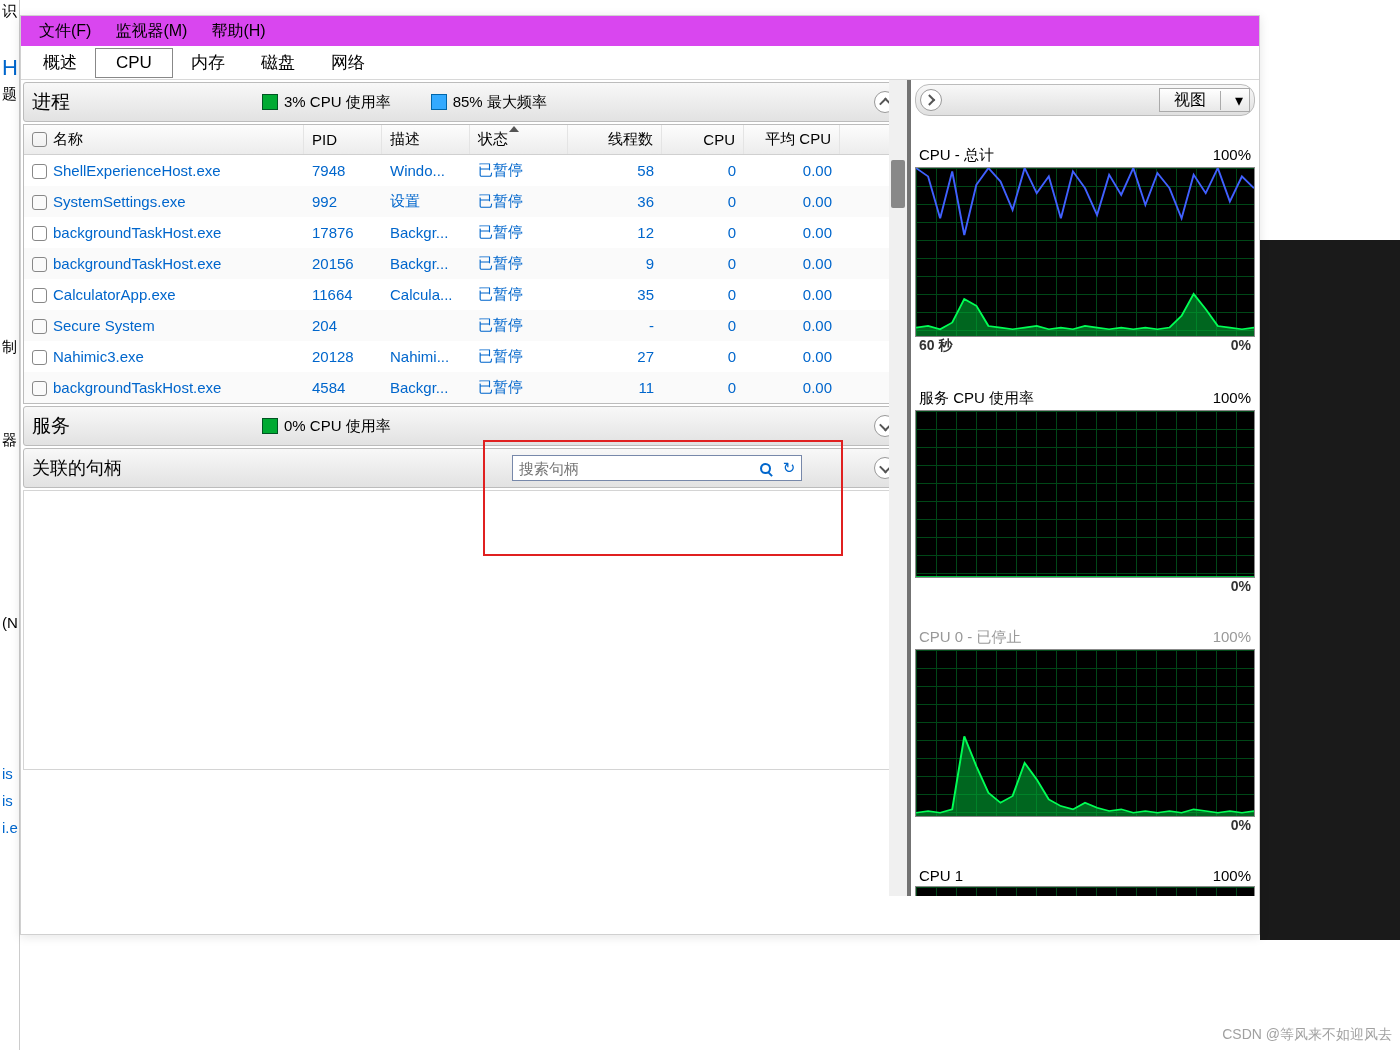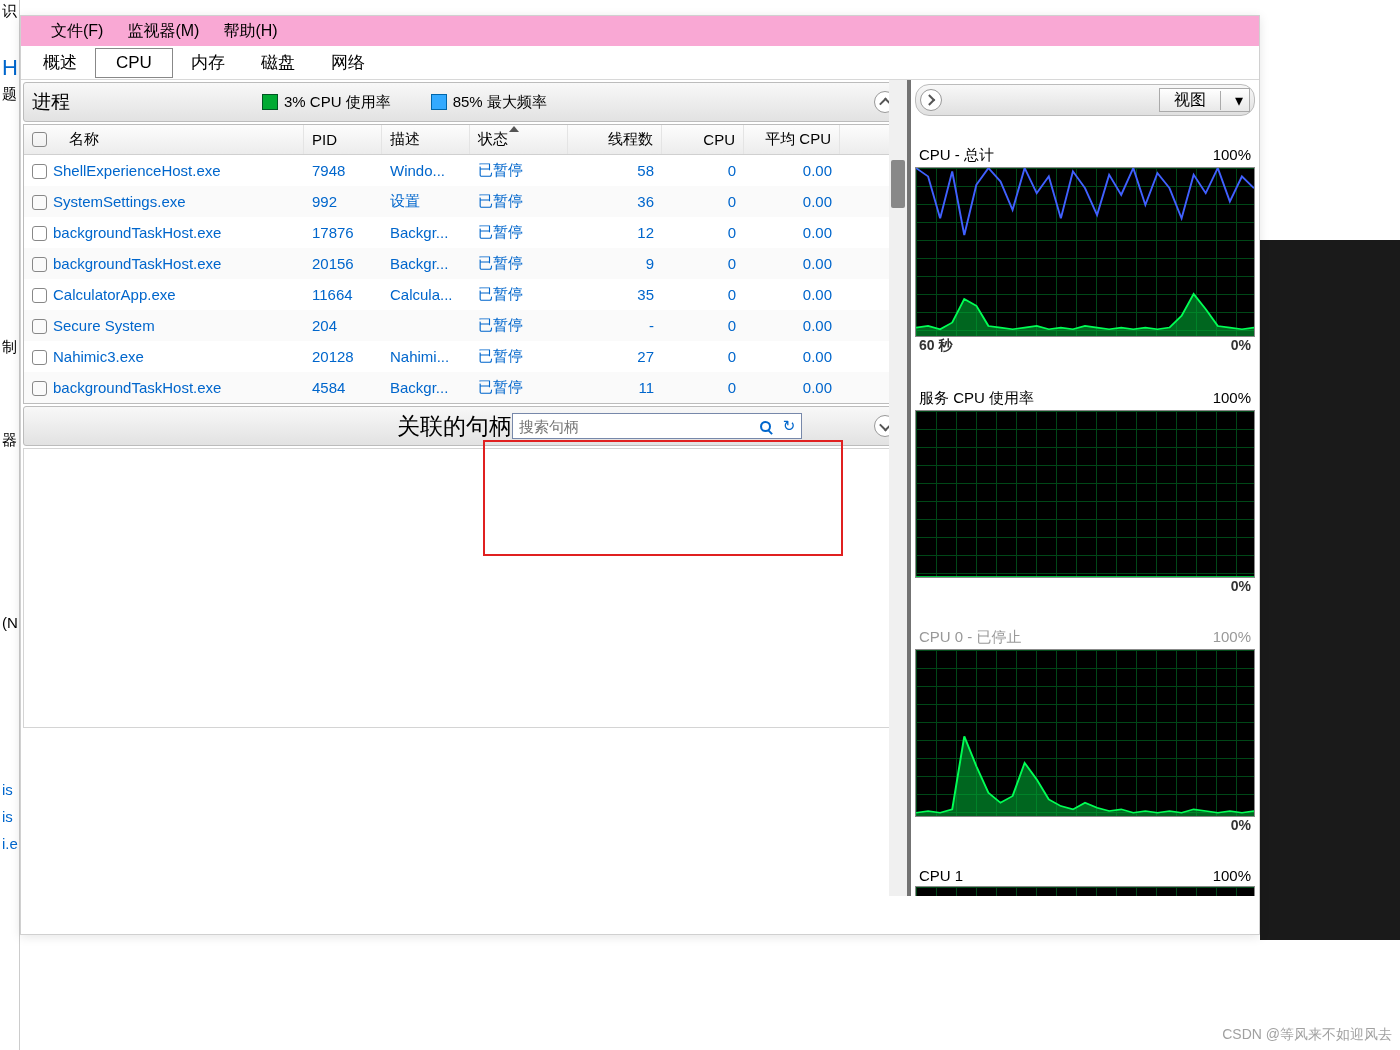--- a/index.html
+++ b/index.html
@@ -7,21 +7,21 @@
 .left-fragment { position: absolute; left: 0; top: 0; width: 20px; height: 1050px; background: #fff; border-right: 1px solid #ccc; }
 .left-fragment span { display: block; padding: 2px; color: #000; font-size: 15px; }
 .window { position: absolute; left: 20px; top: 15px; width: 1240px; height: 920px; background: #fff; border: 1px solid #d0d0d0; box-shadow: 0 2px 10px rgba(0,0,0,0.1); }
 .titlebar { height: 38px; display: flex; align-items: center; background: #fdf5f5; border-bottom: 1px solid #e8e8e8; }
 .titlebar .icon-wrap { width: 26px; height: 26px; margin: 0 8px; display: flex; align-items: center; justify-content: center; }
 .app-icon { width: 18px; height: 18px; border: 2px solid #c23; border-radius: 50%; position: relative; }
 .app-icon::after { content: ''; position: absolute; width: 14px; height: 2px; background: #c23; transform: rotate(-45deg); top: 6px; left: 0; }
 .titlebar .title { flex: 1; font-size: 16px; color: #000; }
 .win-controls { display: flex; }
 .win-controls button { width: 58px; height: 38px; border: none; background: none; font-size: 14px; cursor: pointer; color: #000; }
-.menubar { height: 30px; display: flex; align-items: center; padding: 0 18px; background: #f9a8d4; }
+.menubar { height: 30px; display: flex; align-items: center; padding: 0 6px; background: #d946ef; }
 .menubar span { padding: 4px 12px; font-size: 16px; cursor: pointer; }
 .tabbar { height: 34px; display: flex; align-items: center; padding: 0 4px; background: #fff; border-bottom: 1px solid #d8d8d8; }
 .tab { padding: 5px 18px; font-size: 17px; cursor: pointer; }
 .tab.active { border: 1px solid #888; background: #fff; padding: 4px 20px; }
 .content { display: flex; height: calc(100% - 102px); }
 .left-pane { width: 890px; position: relative; border-right: 4px solid #737373; }
 .left-pane-scroll { position: absolute; right: 0; top: 0; width: 18px; height: 100%; background: #f0f0f0; }
 .scroll-thumb { position: absolute; width: 14px; left: 2px; top: 80px; height: 48px; background: #888; border-radius: 2px; }
 .section-header { height: 40px; display: flex; align-items: center; padding: 0 8px; background: linear-gradient(#f8f8f8,#e2e2e2); border: 1px solid #bcbcbc; margin: 2px; border-radius: 3px; }
 .section-header .sh-title { font-size: 19px; font-weight: 400; width: 230px; }
@@ -34,31 +34,31 @@
 .table { margin: 0 2px; border: 1px solid #bcbcbc; }
 .thead { display: flex; height: 30px; background: linear-gradient(#fdfdfd,#ececec); border-bottom: 1px solid #d0d0d0; }
 .thead .th { display: flex; align-items: center; padding: 0 8px; font-size: 15px; border-right: 1px solid #e4e4e4; position: relative; }
 .th.sort::after { content: ''; position: absolute; right: 50%; top: 1px; width: 0; height: 0; border-left: 5px solid transparent; border-right: 5px solid transparent; border-bottom: 6px solid #555; }
 .tbody .tr { display: flex; height: 31px; align-items: center; }
 .tbody .tr:nth-child(even) { background: #fafafa; }
 .td { padding: 0 8px; font-size: 15px; color: #0066cc; overflow: hidden; white-space: nowrap; text-overflow: ellipsis; }
 .td.chk { color: #000; }
 .td.num { text-align: right; }
 .chk-box { width: 15px; height: 15px; border: 1.5px solid #888; border-radius: 3px; display: inline-block; vertical-align: middle; margin-right: 6px; }
-.w-name { width: 280px; gap: 16px; }
+.w-name { width: 280px; }
 .w-pid { width: 78px; }
 .w-desc { width: 88px; }
 .w-stat { width: 98px; }
 .w-thr { width: 94px; }
 .w-cpu { width: 82px; }
 .w-avg { width: 96px; }
 .highlight-box { position: absolute; border: 2px solid #e02020; pointer-events: none; }
 .hbox1 { left: 462px; top: 360px; width: 360px; height: 116px; }
 .search-row { height: 40px; display: flex; align-items: center; padding: 0 8px; background: linear-gradient(#f8f8f8,#e2e2e2); border: 1px solid #bcbcbc; margin: 2px; border-radius: 3px; }
-.search-row .sh-title { font-size: 23px; width: 480px; text-align: right; }
+.search-row .sh-title { font-size: 18px; width: 480px; }
 .search-box { display: flex; align-items: center; border: 1px solid #78a; background: #fff; height: 26px; width: 290px; }
 .search-box input { border: none; outline: none; flex: 1; padding: 0 6px; font-size: 15px; background: transparent; }
 .search-box .sbtn { width: 24px; height: 24px; display: flex; align-items: center; justify-content: center; cursor: pointer; color: #0066cc; }
 .mag-icon { width: 11px; height: 11px; border: 2px solid #0066cc; border-radius: 50%; position: relative; }
 .mag-icon::after { content: ''; position: absolute; width: 6px; height: 2px; background: #0066cc; transform: rotate(45deg); bottom: -3px; right: -4px; }
 .refresh-icon { font-size: 15px; color: #0066cc; }
 .empty-area { height: 280px; background: #fff; margin: 0 2px; border: 1px solid #d4d4d4; }
 .right-pane { flex: 1; padding: 4px; overflow: hidden; }
 .view-header { height: 32px; background: linear-gradient(#f8f8f8,#e0e0e0); border: 1px solid #bcbcbc; border-radius: 14px; display: flex; align-items: center; padding: 0 4px; margin-bottom: 6px; justify-content: space-between; }
 .arrow-btn { width: 22px; height: 22px; border: 1px solid #999; border-radius: 50%; background: #fff; display: flex; align-items: center; justify-content: center; cursor: pointer; }
@@ -70,21 +70,21 @@
 .graph-title { display: flex; justify-content: space-between; font-size: 15px; padding: 2px 4px; margin-top: 28px; }
 .graph-title.gray { color: #999; }
 .graph { height: 170px; background: #000; border: 1px solid #888; position: relative; overflow: hidden; }
 .graph.small { height: 168px; }
 .graph.tiny { height: 48px; }
 .grid-lines { position: absolute; inset: 0; background-image: linear-gradient(#0c4 1px, transparent 1px), linear-gradient(90deg, #0c4 1px, transparent 1px); background-size: 20px 18px; opacity: 0.35; }
 svg.trace { position: absolute; inset: 0; width: 100%; height: 100%; }
 .graph-footer { display: flex; justify-content: space-between; font-size: 14px; padding: 0 4px 4px; color: #333; font-weight: bold; }
 .watermark { position: absolute; right: 8px; bottom: 6px; color: rgba(120,120,120,0.7); font-size: 14px; }
 .right-dark { position: absolute; right: 0; top: 240px; width: 140px; height: 700px; background: #1a1a1a; }
-.links-fragment { position: absolute; left: 2px; top: 776px; color: #0066cc; font-size: 15px; line-height: 1.8; }
+.links-fragment { position: absolute; left: 2px; top: 760px; color: #0066cc; font-size: 15px; line-height: 1.8; }
 </style>
 </head>
 <body>
 
 <div class="left-fragment">
   <span>识</span>
   <span style="color:#06c;font-size:22px;margin-top:30px">H</span>
   <span>题</span>
   <span style="margin-top:230px">制</span>
   <span style="margin-top:70px">器</span>
@@ -212,20 +212,28 @@
               <div class="td w-pid">4584</div>
               <div class="td w-desc">Backgr...</div>
               <div class="td w-stat">已暂停</div>
               <div class="td num w-thr">11</div>
               <div class="td num w-cpu">0</div>
               <div class="td num w-avg">0.00</div>
             </div>
           </div>
       </div>
 
+      <div class="section-header">
+        <span class="sh-title">服务</span>
+        <div class="stat-box">
+            <span class="cpu-swatch"></span>
+            <span>0% CPU 使用率</span>
+          </div>
+        <div class="expander chev-down"></div>
+      </div>
 
       <div class="search-row">
         <span class="sh-title">关联的句柄</span>
         <div class="search-box">
           <input placeholder="搜索句柄" style="">
           <div class="sbtn">
               <div class="mag-icon"></div>
             </div>
           <div class="sbtn refresh-icon">↻</div>
         </div>

